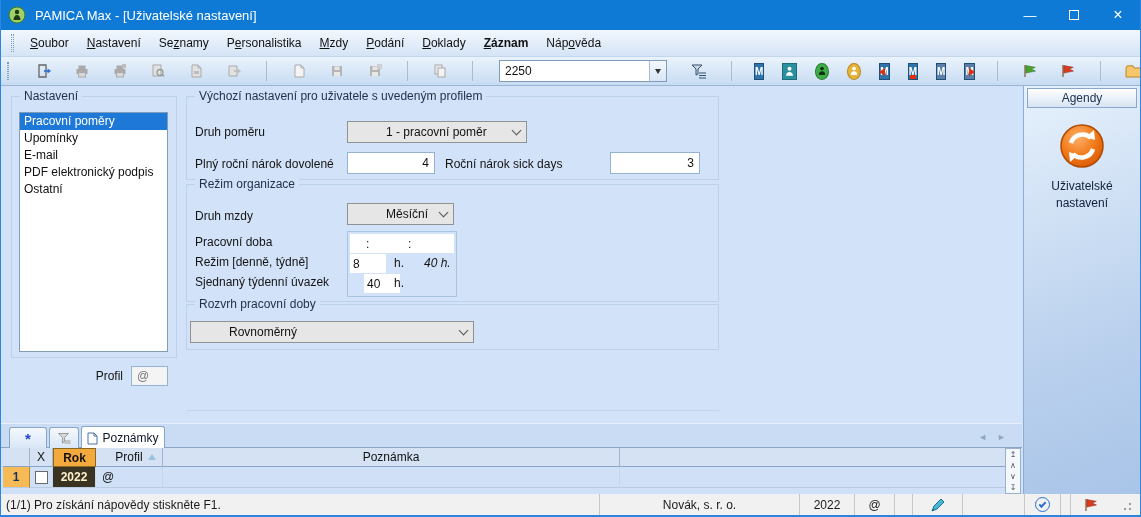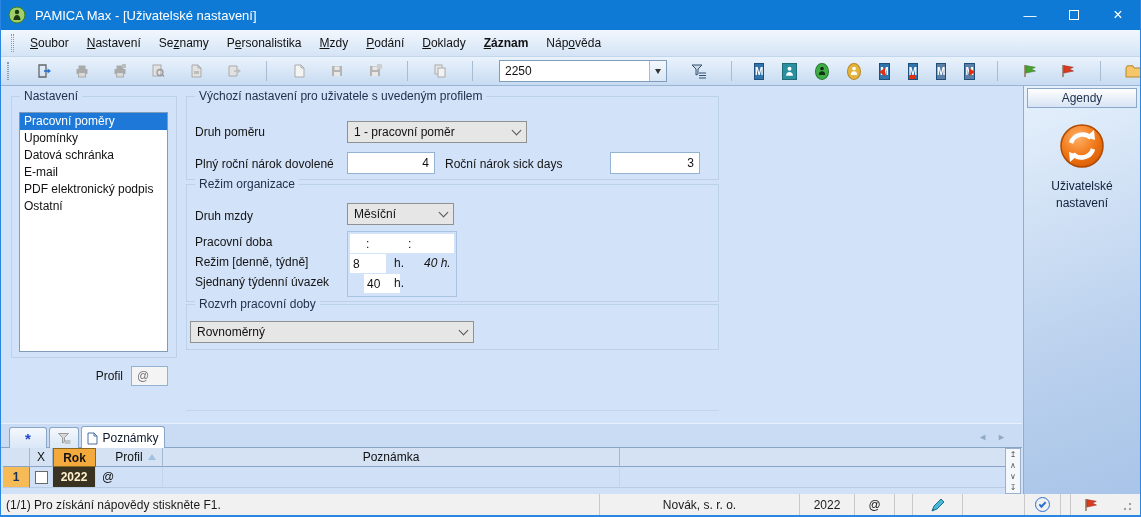--- a/index.html
+++ b/index.html
@@ -39,21 +39,21 @@
   .chev{width:7px;height:7px;border-right:1.6px solid #555;border-bottom:1.6px solid #555;transform:rotate(45deg);margin-top:-4px;}
   .iban{width:27px;height:16px;display:flex;flex-direction:column;align-items:center;justify-content:center;}
   .iban b{font-size:7px;color:#2244bb;letter-spacing:0;line-height:7px;}
   .iban i{display:block;width:22px;border-bottom:2px dashed #2f9e2f;margin-top:1px;}
   
   .grp{position:absolute;border:1px solid #bcd2ea;}
   .grp .legend{position:absolute;top:-8px;left:8px;background:#d2e2f8;padding:0 4px;font-size:12px;color:#20324e;white-space:nowrap;}
   .lbl{position:absolute;font-size:12px;color:#141414;line-height:19px;white-space:nowrap;}
   .inp{position:absolute;background:#fff;border:1px solid #94b2d4;font-size:12px;color:#111;display:flex;align-items:center;}
   .inp.num{justify-content:flex-end;padding-right:5px;}
-  .combo{position:absolute;height:22px;background:#e6e6e6;border:1px solid #919191;display:flex;align-items:center;font-size:12px;color:#111;}
+  .combo{position:absolute;height:22px;background:#e6e6e6;border:1px solid #919191;display:flex;align-items:center;font-size:12px;color:#111;padding-left:32px;}
   .combo .cval{flex:1;padding-left:6px;white-space:nowrap;overflow:hidden;}
   .combo .carr{width:20px;display:flex;align-items:center;justify-content:center;}
   
   #listbox{position:absolute;background:#fff;border:1px solid #7f9db9;font-size:12px;overflow:hidden;}
   .li{height:17px;line-height:17px;padding-left:4px;color:#111;white-space:nowrap;}
   .li.sel{background:#1e78d7;color:#fff;}
   
   #agendy{position:absolute;left:1022px;top:86px;width:117px;height:408px;background:linear-gradient(160deg,#e6f1fc 0%,#bcd2ee 60%,#a8c4e8 100%);border-left:1px solid #8fadd0;}
   #agendy .hdr{position:absolute;left:3px;top:2px;width:110px;height:20px;background:linear-gradient(#ffffff,#d7e4f4);
        border:1px solid #8aa8cc;display:flex;align-items:center;justify-content:center;font-size:12px;color:#20324e;}
@@ -318,21 +318,20 @@
   </div>
 
   <div class="abs" id="main" style="left:0;top:86px;width:1021px;height:337px;">
 
     <div class="grp" style="left:10px;top:10px;width:166px;height:262px;">
       <span class="legend">Nastavení</span>
     </div>
     <div id="listbox" style="left:18px;top:26px;width:149px;height:240px;">
       <div class="li sel">Pracovní poměry</div>
       <div class="li">Upomínky</div>
-      <div class="li">Datová schránka</div>
       <div class="li">E-mail</div>
       <div class="li">PDF elektronický podpis</div>
       <div class="li">Ostatní</div>
     </div>
     <span class="lbl" style="left:10px;top:281px;width:112px;text-align:right;">Profil</span>
     <span class="inp" style="left:130px;top:280px;width:37px;height:20px;background:#f4f4f4;color:#777;padding-left:5px;">@</span>
 
     <div class="grp" style="left:185px;top:10px;width:533px;height:84px;">
       <span class="legend">Výchozí nastavení pro uživatele s uvedeným profilem</span>
       <span class="lbl" style="left:8px;top:26px;">Druh poměru</span>

